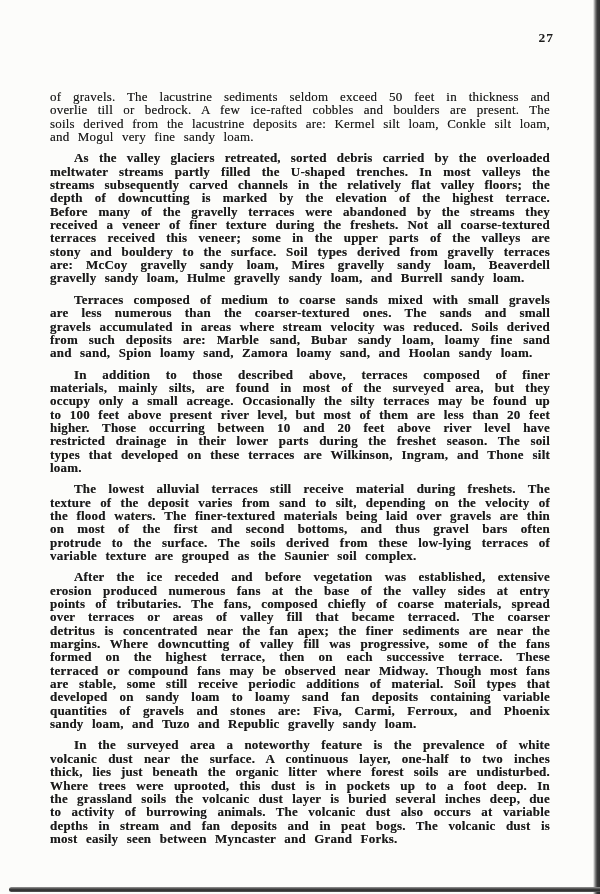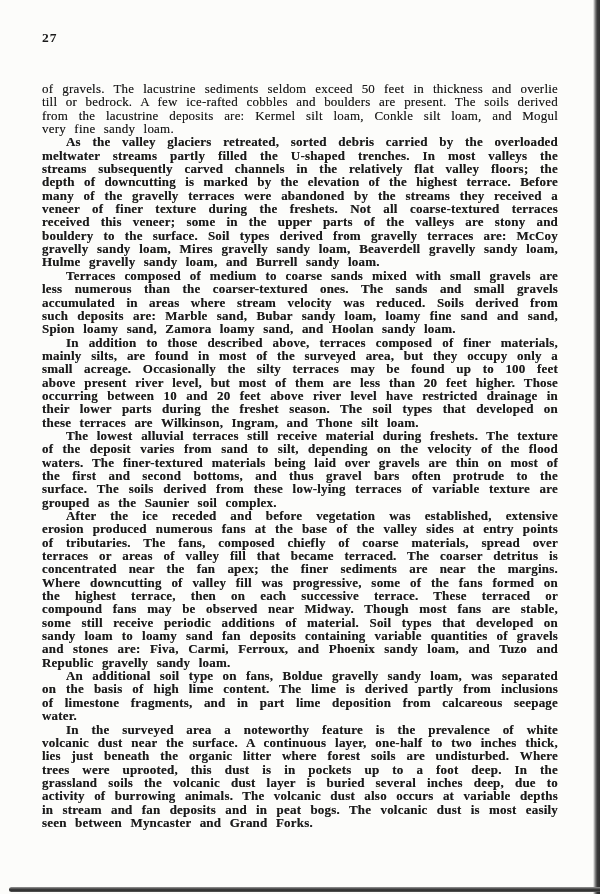--- a/index.html
+++ b/index.html
@@ -5,29 +5,29 @@
   html, body { margin: 0; padding: 0; }
   body {
     width: 600px; height: 894px;
     position: relative; overflow: hidden;
     background: var(--paper, #fcfcfa);
     font-family: "Liberation Serif", "DejaVu Serif", serif;
   }
   .page { position: absolute; inset: 0; }
   .page-number {
     position: absolute; top: 30px; left: 42px; width: 512px;
-    text-align: left;
+    text-align: right;
     font-weight: bold; font-size: 13.5px; letter-spacing: 1px;
     color: var(--ink, #1b1b1b);
   }
   .page-body {
     position: absolute; top: 82px; left: 42px; width: 516px;
   }
   p.para {
-    margin: 0;
+    margin: 8px;
     font-size: 13px;
     line-height: 13.35px;
     text-align: justify;
     word-spacing: 5px;
     letter-spacing: 0.2px;
     color: var(--ink, #1b1b1b);
     text-shadow: 0 0 0.4px rgba(20,20,20,0.55); 
   }
   p.para.indent { text-indent: 24px; font-weight: bold; }
   .edge-right {
@@ -48,19 +48,18 @@
 <div class="page">
   <div class="page-number">27</div>
 
   <div class="page-body" id="paragraphs">
       <p class="para">of gravels. The lacustrine sediments seldom exceed 50 feet in thickness and overlie till or bedrock. A few ice-rafted cobbles and boulders are present. The soils derived from the lacustrine deposits are: Kermel silt loam, Conkle silt loam, and Mogul very fine sandy loam.</p>
       <p class="para indent">As the valley glaciers retreated, sorted debris carried by the overloaded meltwater streams partly filled the U-shaped trenches. In most valleys the streams subsequently carved channels in the relatively flat valley floors; the depth of downcutting is marked by the elevation of the highest terrace. Before many of the gravelly terraces were abandoned by the streams they received a veneer of finer texture during the freshets. Not all coarse-textured terraces received this veneer; some in the upper parts of the valleys are stony and bouldery to the surface. Soil types derived from gravelly terraces are: McCoy gravelly sandy loam, Mires gravelly sandy loam, Beaverdell gravelly sandy loam, Hulme gravelly sandy loam, and Burrell sandy loam.</p>
       <p class="para indent">Terraces composed of medium to coarse sands mixed with small gravels are less numerous than the coarser-textured ones. The sands and small gravels accumulated in areas where stream velocity was reduced. Soils derived from such deposits are: Marble sand, Bubar sandy loam, loamy fine sand and sand, Spion loamy sand, Zamora loamy sand, and Hoolan sandy loam.</p>
       <p class="para indent">In addition to those described above, terraces composed of finer materials, mainly silts, are found in most of the surveyed area, but they occupy only a small acreage. Occasionally the silty terraces may be found up to 100 feet above present river level, but most of them are less than 20 feet higher. Those occurring between 10 and 20 feet above river level have restricted drainage in their lower parts during the freshet season. The soil types that developed on these terraces are Wilkinson, Ingram, and Thone silt loam.</p>
       <p class="para indent">The lowest alluvial terraces still receive material during freshets. The texture of the deposit varies from sand to silt, depending on the velocity of the flood waters. The finer-textured materials being laid over gravels are thin on most of the first and second bottoms, and thus gravel bars often protrude to the surface. The soils derived from these low-lying terraces of variable texture are grouped as the Saunier soil complex.</p>
       <p class="para indent">After the ice receded and before vegetation was established, extensive erosion produced numerous fans at the base of the valley sides at entry points of tributaries. The fans, composed chiefly of coarse materials, spread over terraces or areas of valley fill that became terraced. The coarser detritus is concentrated near the fan apex; the finer sediments are near the margins. Where downcutting of valley fill was progressive, some of the fans formed on the highest terrace, then on each successive terrace. These terraced or compound fans may be observed near Midway. Though most fans are stable, some still receive periodic additions of material. Soil types that developed on sandy loam to loamy sand fan deposits containing variable quantities of gravels and stones are: Fiva, Carmi, Ferroux, and Phoenix sandy loam, and Tuzo and Republic gravelly sandy loam.</p>
-      <p class="para indent">An additional soil type on fans, Boldue gravelly sandy loam, was separated on the basis of high lime content. The lime is derived partly from inclusions of limestone fragments, and in part lime deposition from calcareous seepage water.</p>
       <p class="para indent">In the surveyed area a noteworthy feature is the prevalence of white volcanic dust near the surface. A continuous layer, one-half to two inches thick, lies just beneath the organic litter where forest soils are undisturbed. Where trees were uprooted, this dust is in pockets up to a foot deep. In the grassland soils the volcanic dust layer is buried several inches deep, due to activity of burrowing animals. The volcanic dust also occurs at variable depths in stream and fan deposits and in peat bogs. The volcanic dust is most easily seen between Myncaster and Grand Forks.</p>
     </div>
 
   <div class="edge-right"></div>
   <div class="edge-bottom"></div>
 </div>
 
 </body></html>

